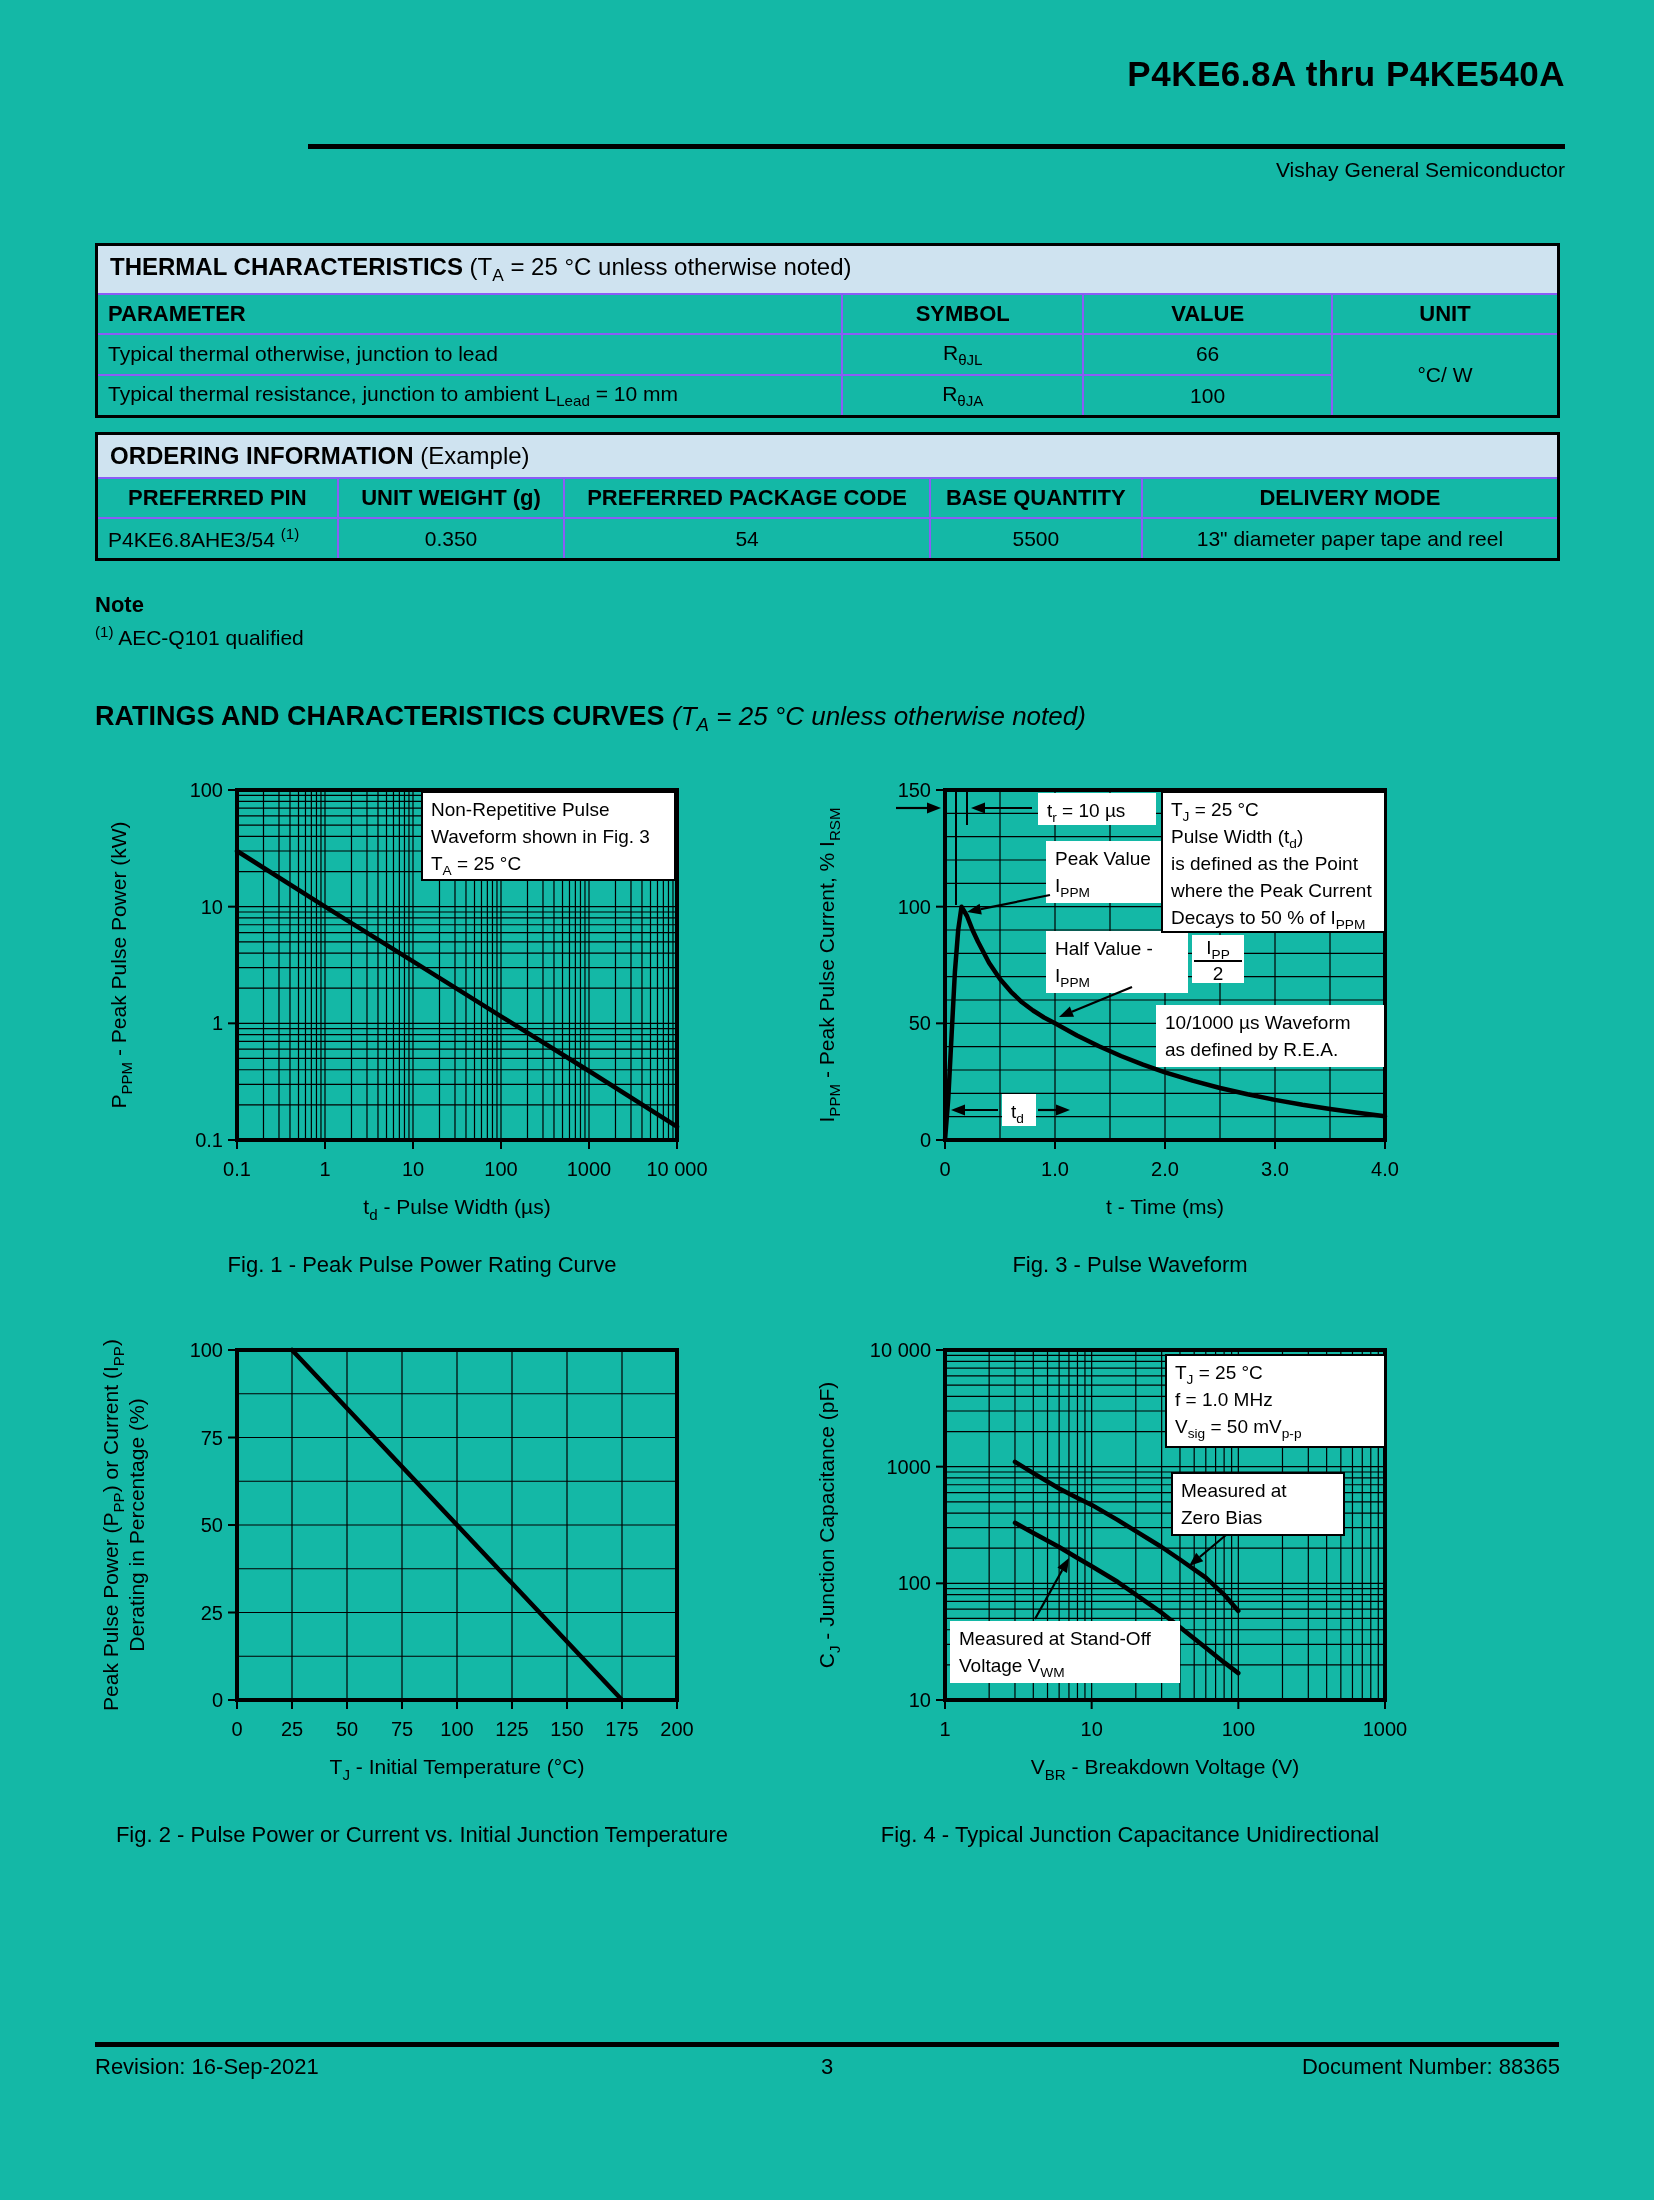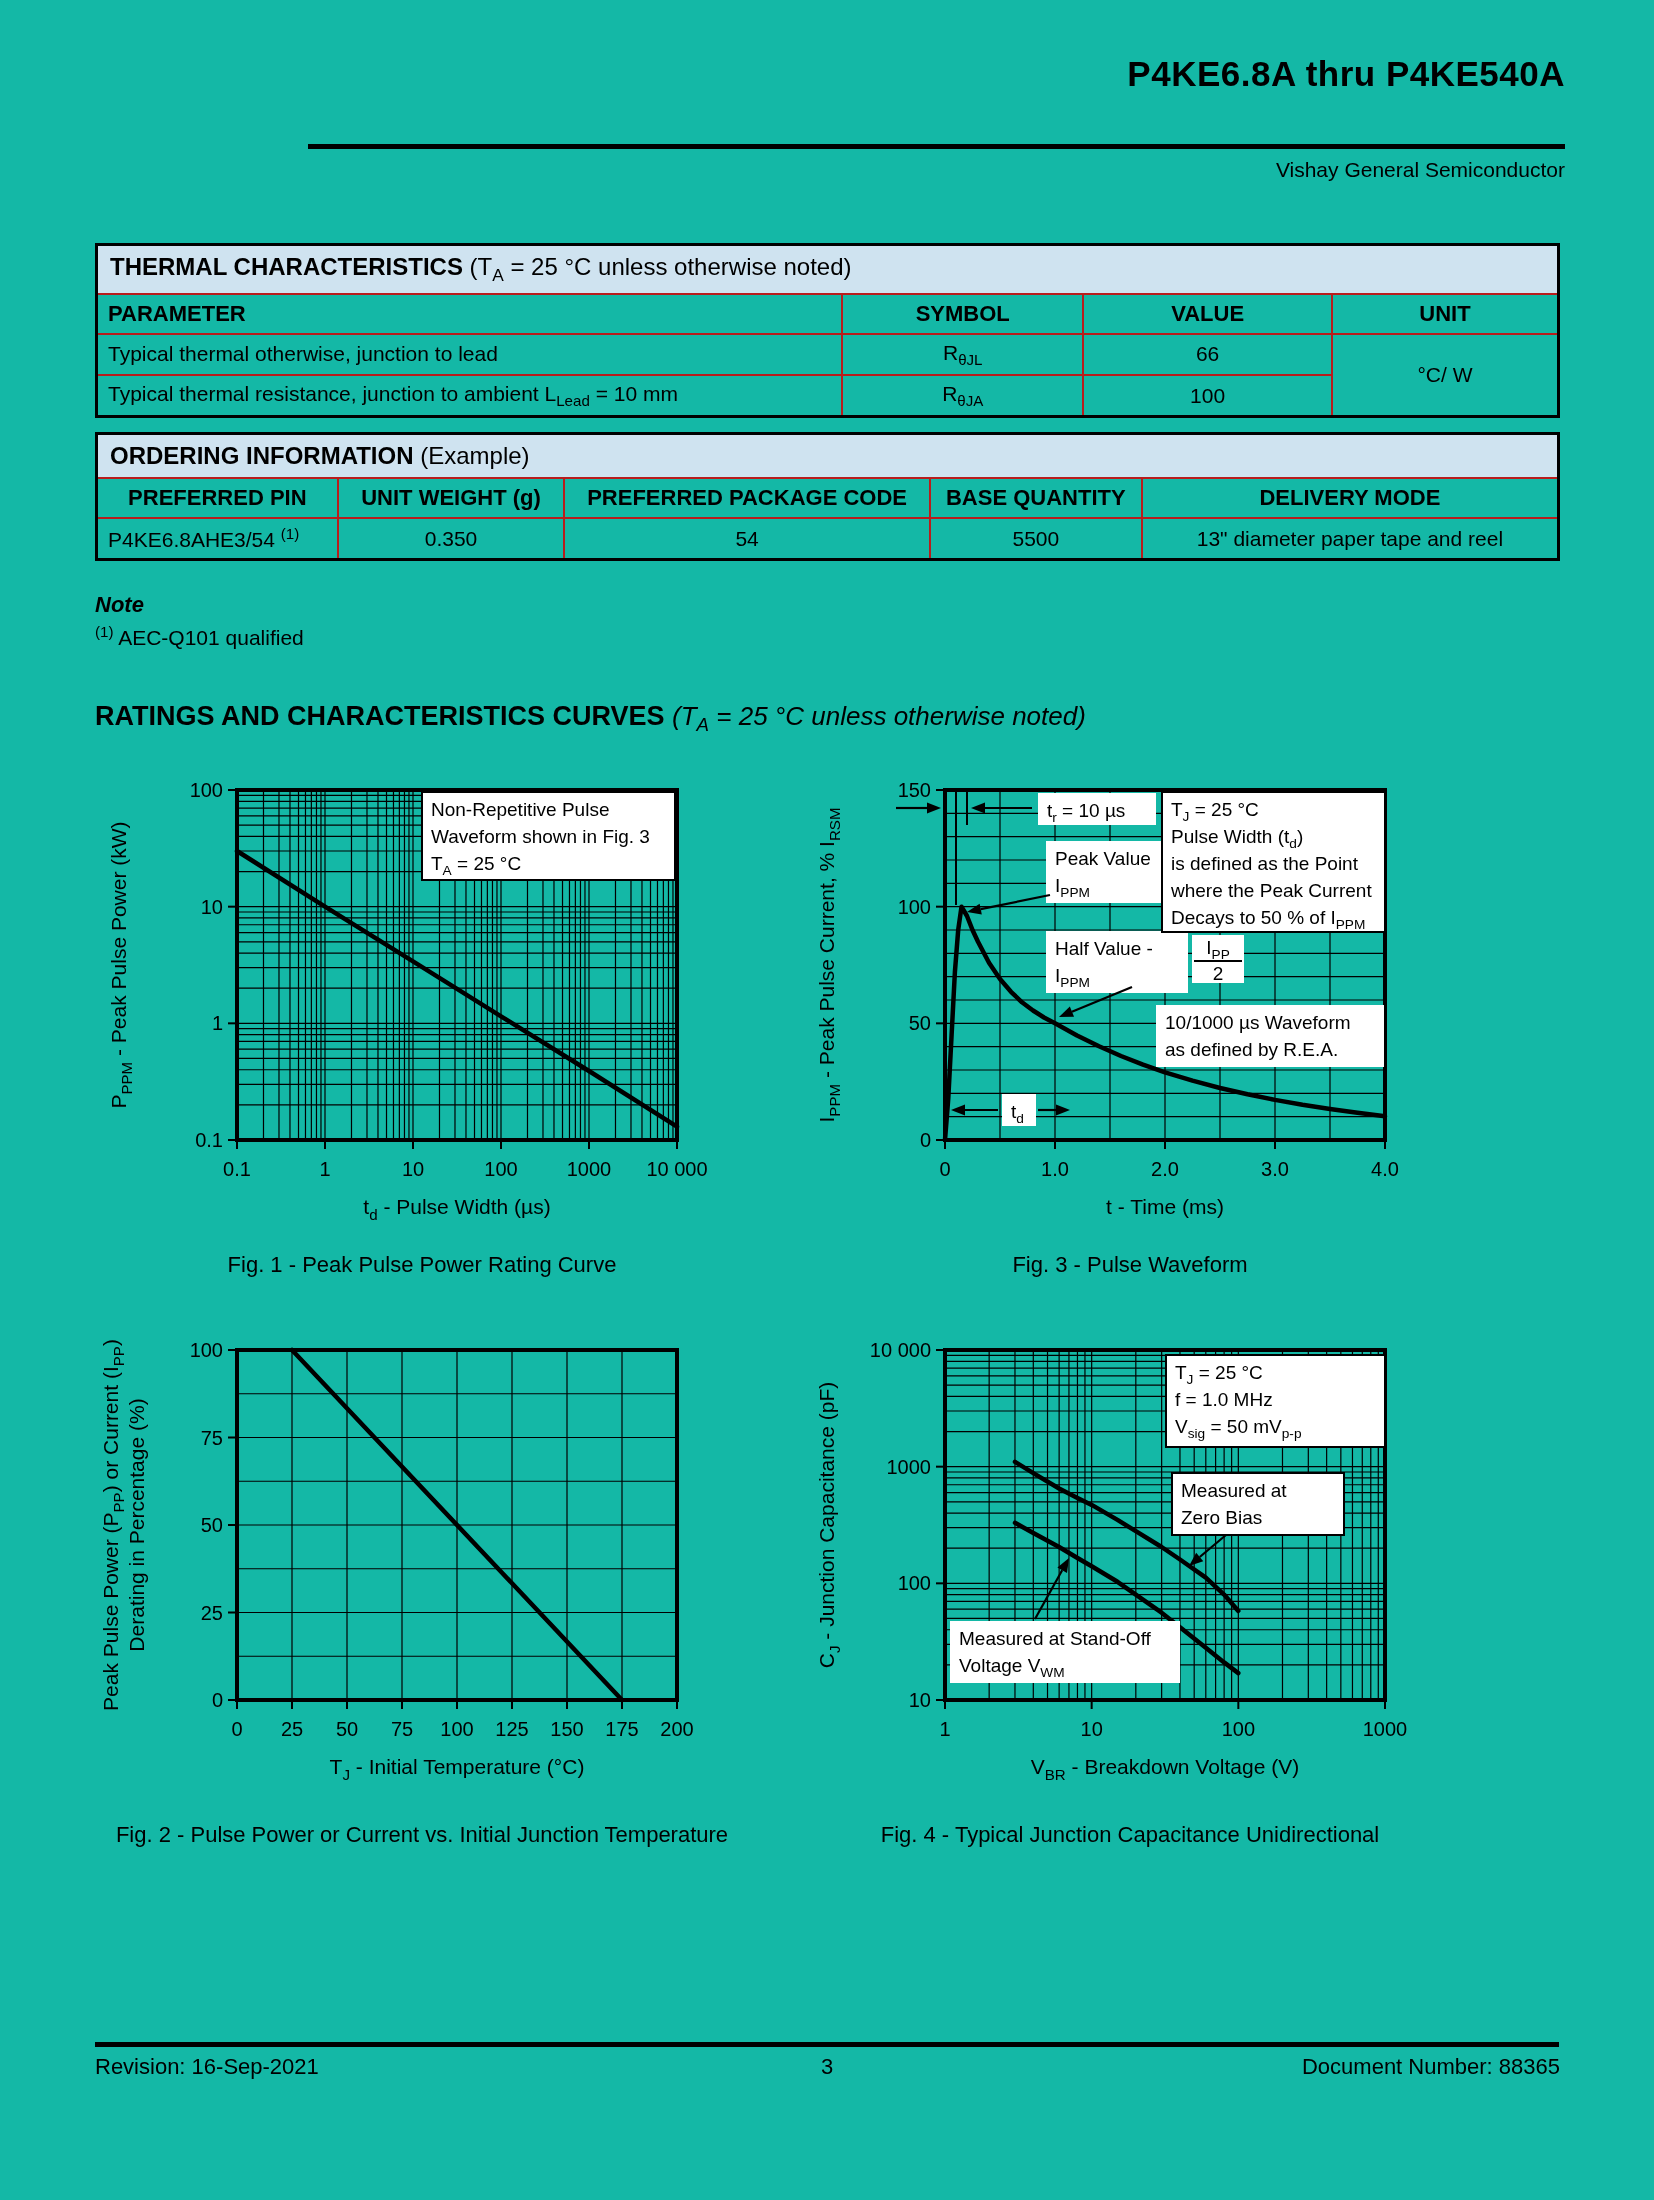--- a/index.html
+++ b/index.html
@@ -3,33 +3,33 @@
 <meta charset="utf-8">
 <style>
   html,body{margin:0;padding:0;background:#888;}
   .page{position:relative;width:1654px;height:2200px;background:#14b8a6;margin:0 auto;
         font-family:"Liberation Sans",sans-serif;color:#000;overflow:hidden;}
   .abs{position:absolute;}
   .title{right:89px;top:54px;font-size:35px;font-weight:bold;letter-spacing:0.5px;}
   .head-rule{left:308px;top:144px;width:1257px;height:5px;background:#000;}
   .subtitle{right:89px;top:158px;font-size:21px;font-weight:400;}
   .dtable{border-collapse:collapse;width:100%;}
-  table, td, th{border:2px solid #b91c1c;}
+  table, td, th{border:2px solid #8b5cf6;}
   .dtable{border:3px solid #000;}
   .tbl-wrap{left:95px;width:1465px;}
   .t-thermal{top:243px;}
   .t-order{top:432px;}
   td.cap{background:#cfe3f0;font-size:24px;padding:7px 12px;text-align:left;}
   td.cap .cap-bold{font-weight:bold;}
   th{font-size:22px;padding:6px 10px;}
   td.cell{font-size:21px;padding:6px 10px;text-align:center;}
   td.cell.left{text-align:left;}
   th.left{text-align:left;}
   sub,sup{font-size:72%;}
-  .note-label{left:95px;top:592px;font-size:22px;font-weight:bold;font-style:italic;}
+  .note-label{left:95px;top:592px;font-size:22px;font-weight:bold;}
   .note-item{left:95px;top:623px;font-size:21px;text-align:center;}
   .sec-head{left:95px;top:701px;font-size:27px;font-weight:bold;}
   .sec-head .sec-note{font-weight:400;font-size:26px;font-style:italic;}
   svg.fig{position:absolute;width:660px;height:500px;}
   #fig0{left:92px;top:765px;}
   #fig1{left:800px;top:765px;}
   #fig2{left:92px;top:1325px;}
   #fig3{left:800px;top:1325px;}
   .fig-caption{width:660px;text-align:center;font-size:22px;}
   .cap-r1{top:1252px;}

